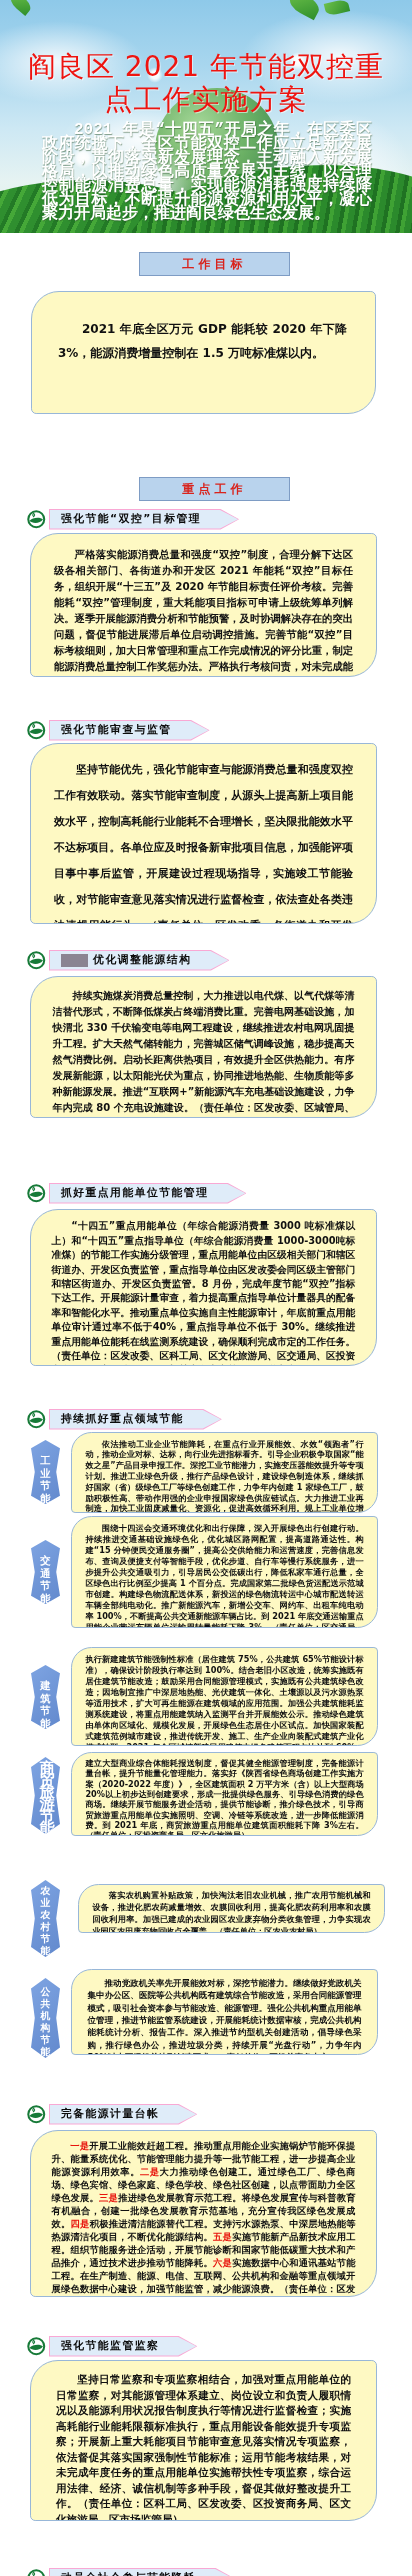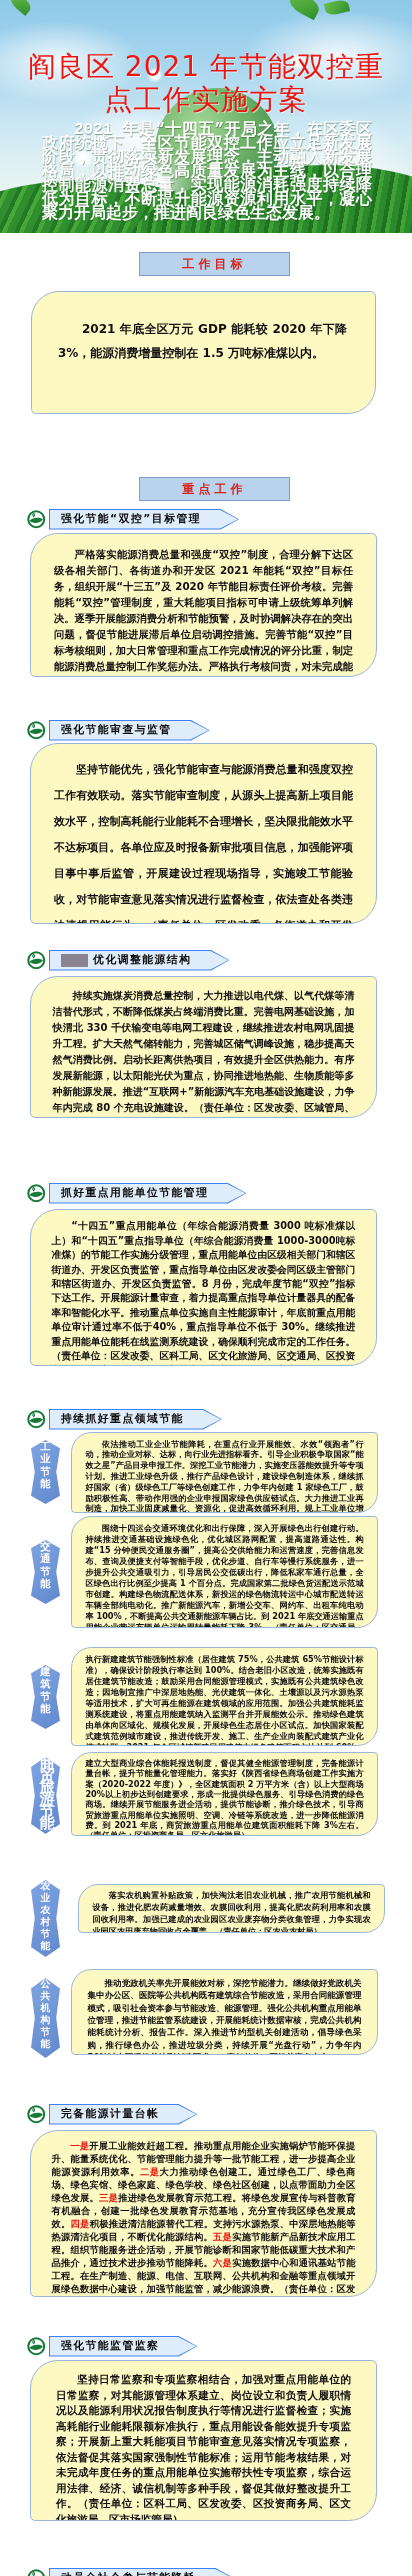--- a/index.html
+++ b/index.html
@@ -34,30 +34,30 @@
 
   
   .bubble{position:absolute;background:#fef9c3;border:0.5px solid #98b7d8;box-sizing:border-box;
      border-radius:28px 5.2px 28px 5.2px;color:#111;font-weight:bold;text-align:justify;overflow:hidden;}
   .bubble p{margin:0;}
   .indent p{text-indent:2em;}
 
   
   .sec-head{position:absolute;left:27px;display:flex;align-items:center;}
   .logo{width:18.5px;height:18.5px;flex:0 0 18.5px;margin-right:3.1px;}
-  .banner{background:#3b82f6;padding:1px;clip-path:polygon(0 0,calc(100% - 18.5px) 0,100% 50%,calc(100% - 18.5px) 100%,0 100%);}
+  .banner{background:#f9a8d4;padding:1px;clip-path:polygon(0 0,calc(100% - 18.5px) 0,100% 50%,calc(100% - 18.5px) 100%,0 100%);}
   .banner-in{background:#dfecf9;height:18.5px;display:flex;align-items:center;padding:0 37px 0 11.3px;
      clip-path:polygon(0 0,calc(100% - 18px) 0,100% 50%,calc(100% - 18px) 100%,0 100%);
      font-size:10.8px;font-weight:bold;color:#0b0b0b;letter-spacing:1.5px;white-space:nowrap;}
   .gray-block{display:inline-block;width:27px;height:13.4px;background:#8a8492;margin-right:5.2px;}
 
   
   .hexlabel{position:absolute;left:31px;width:29px;background:linear-gradient(135deg,#7ea4e2 0%,#6289cd 100%);
      clip-path:polygon(50% 0%,100% 13%,87% 50%,100% 87%,50% 100%,0% 87%,13% 50%,0% 13%);
-     display:flex;align-items:flex-start;justify-content:center;}
+     display:flex;align-items:flex-end;justify-content:center;}
   .hexlabel span{display:block;width:11.3px;word-break:break-all;text-align:center;color:#ffffff;
      font-weight:bold;font-size:10.3px;line-height:12.4px;}
 
   .red-em{color:#e8130c;}
 </style>
 </head>
 <body>
 
 <div class="page">
 

